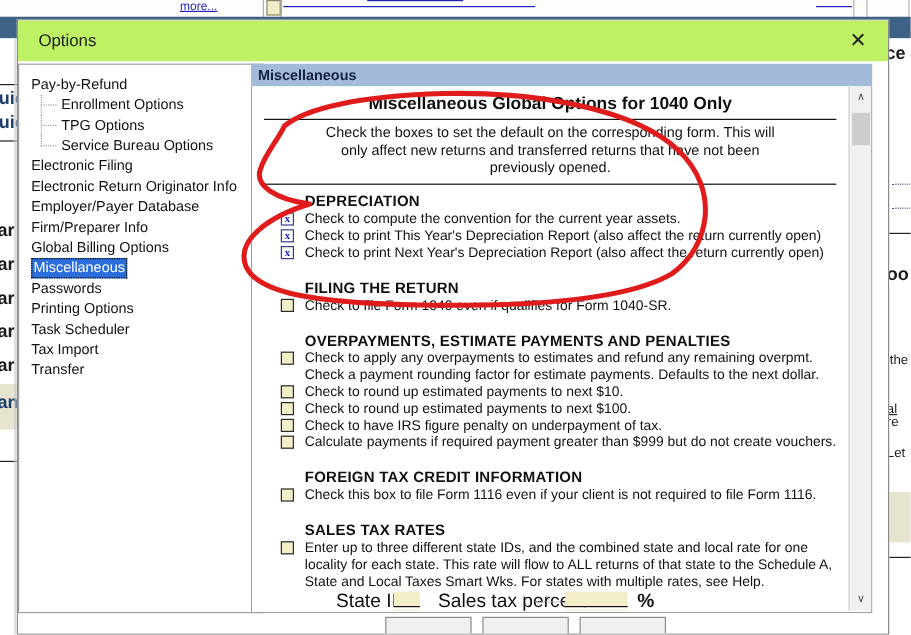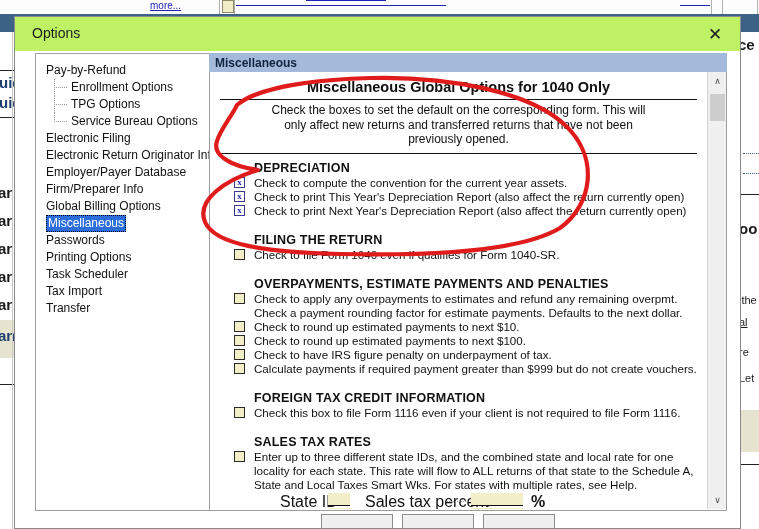--- a/index.html
+++ b/index.html
@@ -98,21 +98,21 @@
   .dlg-close {
     position: absolute; right: 8px; top: 4px;
     width: 34px; height: 26px;
     display: flex; align-items: center; justify-content: center;
     font-size: 17px; color: #222; cursor: default;
     font-family: "DejaVu Sans", sans-serif;
   }
 
   
   .tree {
-    position: absolute; left: 20px; top: 36px;
+    position: absolute; left: 0; top: 36px;
     width: 205px; height: 458px;
     border: 1px solid #a0a0a0;
     background: #ffffff;
     box-sizing: border-box;
     overflow: hidden;
   }
   .tree-inner { padding: 8px 0 0 0; }
   .tree-item {
     position: relative;
     height: 17px; line-height: 17px;
@@ -301,21 +301,21 @@
 
     <div class="bg-right">
       <span class="bg-edge-v" style="left:1px; top:0px; height:497px;"></span>
       <span class="bg-frag" style="left:3px; top:4px;">ce</span>
       <span class="bg-dot" style="left:8px; top:121px; width:16px;"></span>
       <span class="bg-dot" style="left:8px; top:141px; width:16px;"></span>
       <span class="bg-hr" style="left:6px; top:162px; width:18px;"></span>
       <span class="bg-frag" style="left:4px; top:188px;">oo</span>
       <span class="bg-frag small" style="left:4px; top:236px;margin-left:32px;">d C</span>
       <span class="bg-frag small" style="left:4px; top:262px;">ithe</span>
-      <span class="bg-frag small" style="left:4px; top:284px;text-decoration:underline;">al</span>
+      <span class="bg-frag small" style="left:4px; top:303px;text-decoration:underline;">al</span>
       <span class="bg-frag small" style="left:4px; top:314px;">re</span>
       <span class="bg-frag small" style="left:4px; top:340px;">Let</span>
       <span class="bg-beige" style="left:6px; top:378px; width:18px; height:42px;"></span>
       <span class="bg-hr" style="left:6px; top:432px; width:18px;"></span>
     </div>
   </div>
 
   <div class="dialog">
 
     <div class="dlg-titlebar">

